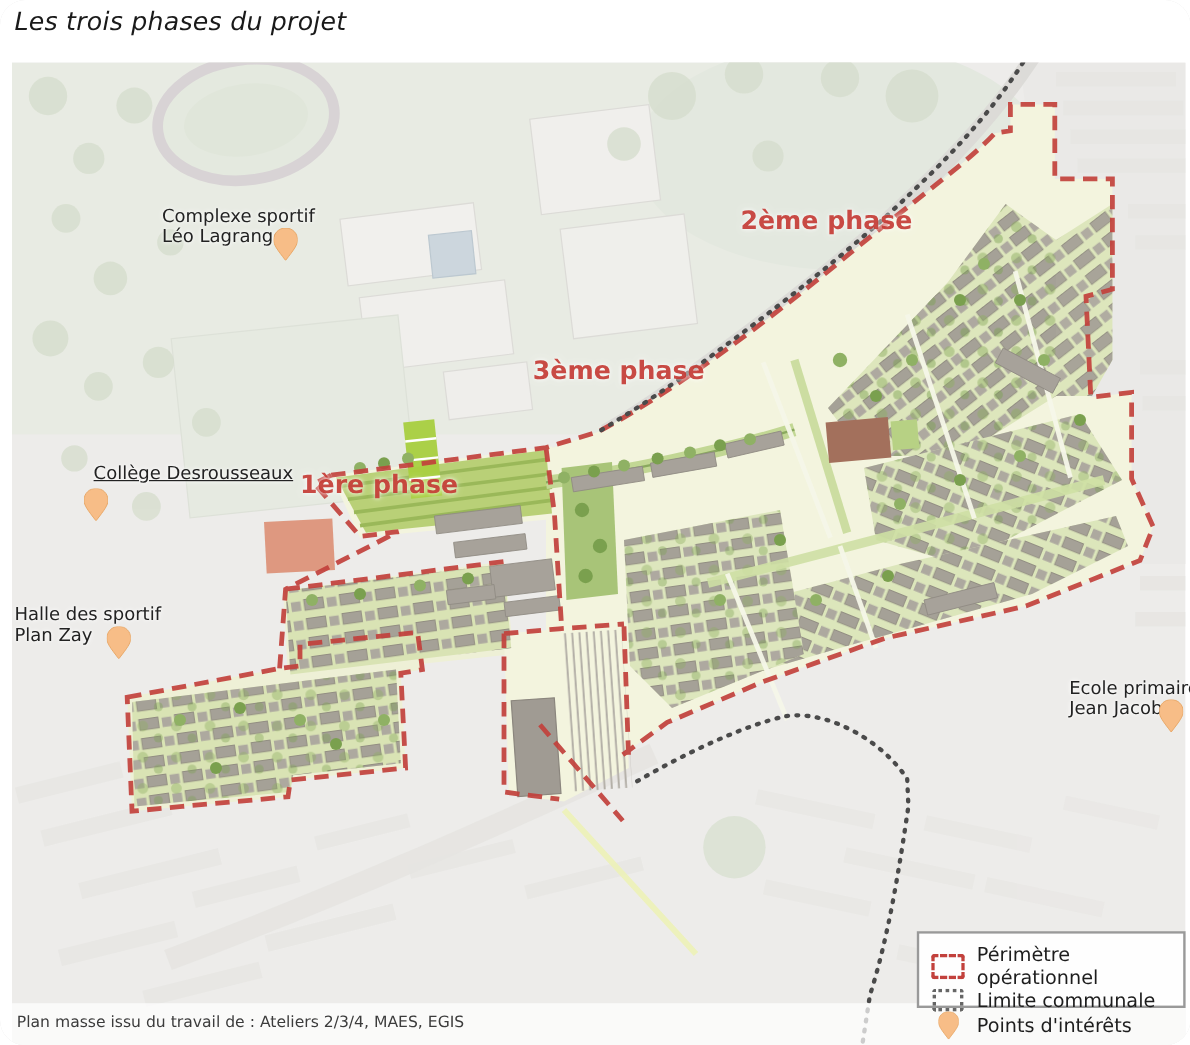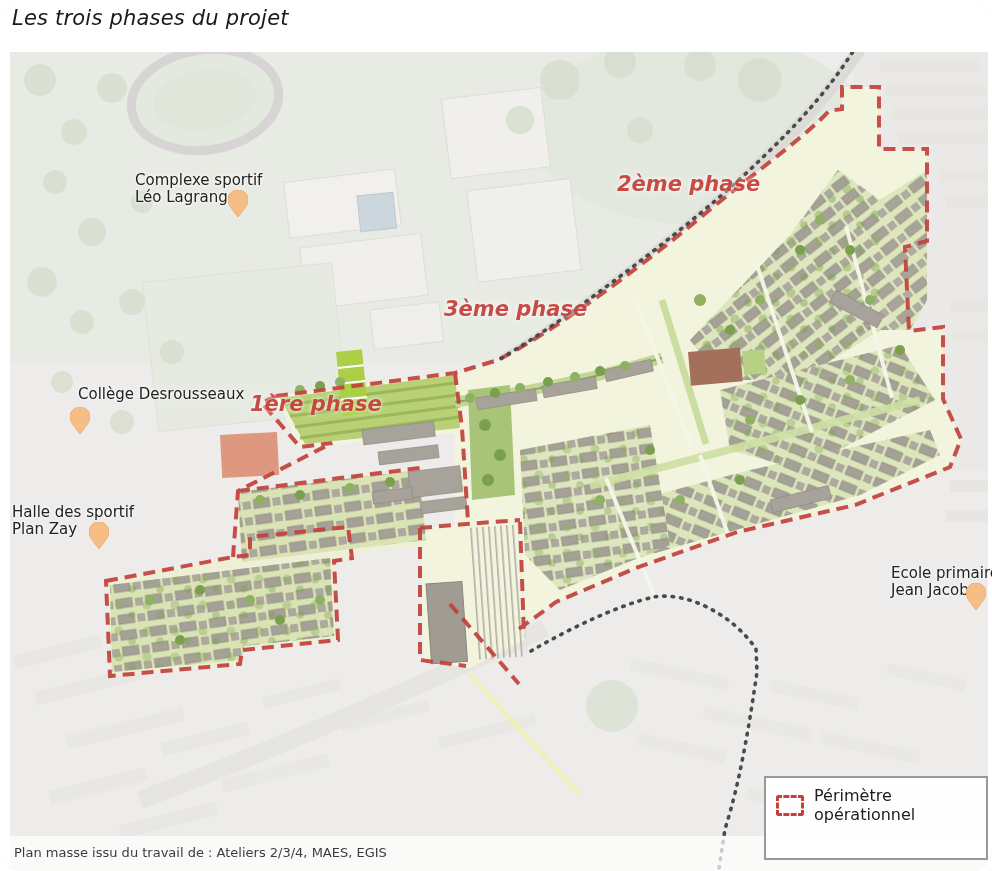--- a/index.html
+++ b/index.html
@@ -2,27 +2,27 @@
 <html><head>
 <meta charset="utf-8">
 <style>
   html,body{margin:0;padding:0;background:#ffffff;}
   #stage{position:relative;width:992px;height:871px;background:#e5e5e5;overflow:hidden;
          font-family:"DejaVu Sans","Liberation Sans",sans-serif;border-radius:21px;}
   #map-art{position:absolute;left:0;top:0;}
   .page-title{position:absolute;left:12px;top:6px;font-size:21px;font-style:italic;
               color:#1a1a1a;letter-spacing:.2px;}
   .phase-label{position:absolute;font-size:21px;font-weight:bold;color:#c7423c;opacity:.95;
-               text-shadow:0 0 3px rgba(255,255,255,.85),0 0 6px rgba(255,255,255,.6);white-space:nowrap;font-style:italic;}
+               text-shadow:0 0 3px rgba(255,255,255,.85),0 0 6px rgba(255,255,255,.6);white-space:nowrap;}
   .poi-label{position:absolute;font-size:15px;color:#222222;line-height:1.15;white-space:nowrap;
              text-shadow:0 0 3px rgba(255,255,255,.95),0 0 5px rgba(255,255,255,.85);}
   .poi-pin{position:absolute;width:20px;height:27px;}
   .source-note{position:absolute;left:14px;top:845px;font-size:13px;color:#3c3c3c;
                text-shadow:0 0 3px rgba(255,255,255,.9);text-align:center;}
-  .legend{position:absolute;left:764px;top:776px;width:224px;height:84px;box-sizing:border-box;
+  .legend{position:absolute;left:764px;top:776px;width:224px;height:64px;box-sizing:border-box;
           background:rgba(255,255,255,.95);border:2px solid #999;padding:8px 10px;
           display:flex;flex-direction:column;justify-content:space-between;}
   .legend-row{display:flex;align-items:center;gap:10px;}
   .legend-icon-wrap{width:28px;display:flex;justify-content:center;}
   .legend-perimeter-icon{width:22px;height:15px;border:3px dashed #c2413c;border-radius:3px;}
   .legend-limit-icon{width:20px;height:13px;border:3px dotted #666;border-radius:3px;}
   .legend-label{font-size:16px;color:#1d1d1d;}
 </style>
 </head>
 <body>
@@ -298,21 +298,21 @@
 <div class="page-title">Les trois phases du projet</div>
 
 <div class="phase-label" style="left:250px;top:392px;">1ère phase</div>
 <div class="phase-label" style="left:617px;top:172px;">2ème phase</div>
 <div class="phase-label" style="left:444px;top:297px;">3ème phase</div>
 
 <div class="poi-label" style="left:135px;top:172px;">
   <div>Complexe sportif</div>
   <div>Léo Lagrange</div>
 </div>
-<div class="poi-label" style="left:78px;top:386px;">
+<div class="poi-label" style="left:78px;top:386px;text-decoration:underline;">
   <div>Collège Desrousseaux</div>
 </div>
 <div class="poi-label" style="left:12px;top:504px;">
   <div>Halle des sportif</div>
   <div>Plan Zay</div>
 </div>
 <div class="poi-label" style="left:891px;top:565px;">
   <div>Ecole primaire</div>
   <div>Jean Jacob</div>
 </div>
@@ -330,17 +330,31 @@
   <path d="M10 0 C4.3 0 0 4.4 0 9.9 C0 14 3 18 10 27 C17 18 20 14 20 9.9 C20 4.4 15.7 0 10 0 Z" fill="#f7bd87" stroke="#e8a766" stroke-width="0.8"></path>
 </svg>
 
 <div class="legend">
   <div class="legend-row">
     <span class="legend-icon-wrap">
           <span class="legend-perimeter-icon"></span>
         </span>
     <span class="legend-label">Périmètre opérationnel</span>
   </div>
+  <div class="legend-row">
+    <span class="legend-icon-wrap">
+          <span class="legend-limit-icon"></span>
+        </span>
+    <span class="legend-label">Limite communale</span>
+  </div>
+  <div class="legend-row">
+    <span class="legend-icon-wrap">
+      <svg width="17" height="23" viewBox="0 0 20 27">
+        <path d="M10 0 C4.3 0 0 4.4 0 9.9 C0 14 3 18 10 27 C17 18 20 14 20 9.9 C20 4.4 15.7 0 10 0 Z" fill="#f7bd87" stroke="#e8a766" stroke-width="0.8"></path>
+      </svg>
+    </span>
+    <span class="legend-label">Points d'intérêts</span>
+  </div>
 </div>
 
 <div class="source-note">Plan masse issu du travail de : Ateliers 2/3/4, MAES, EGIS</div>
 
 </div>
 
 </body></html>

